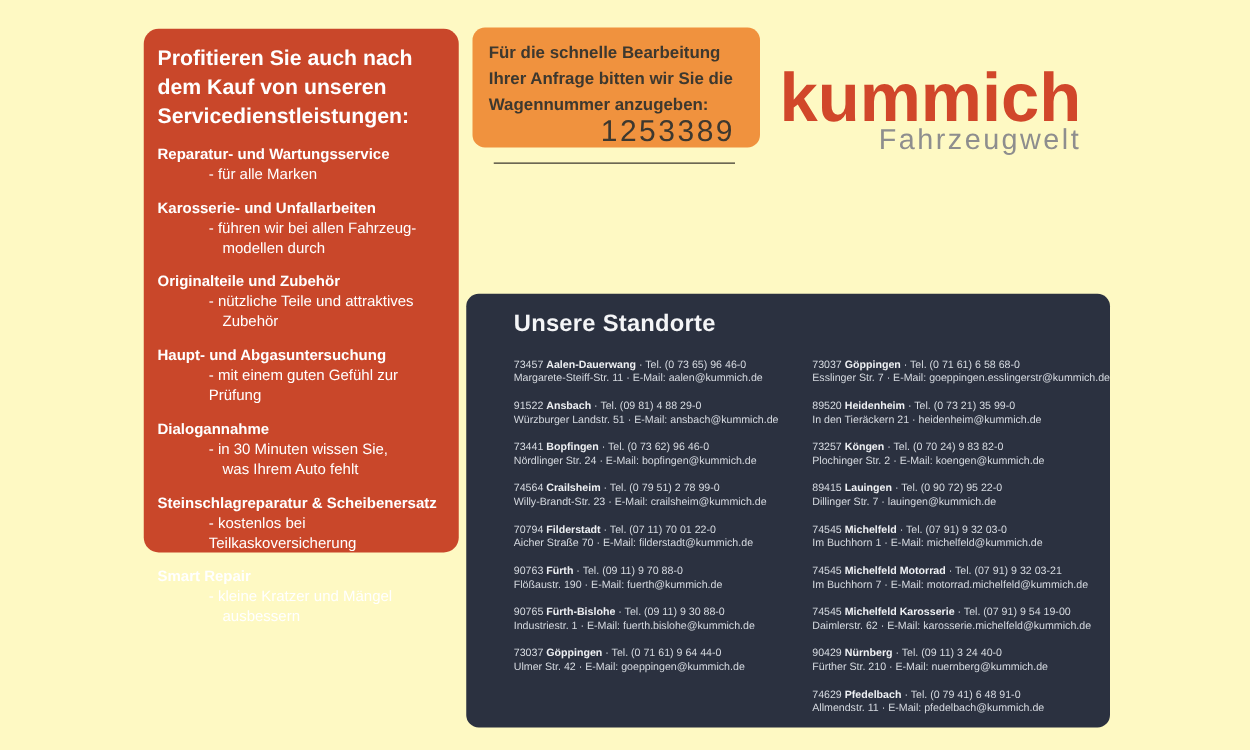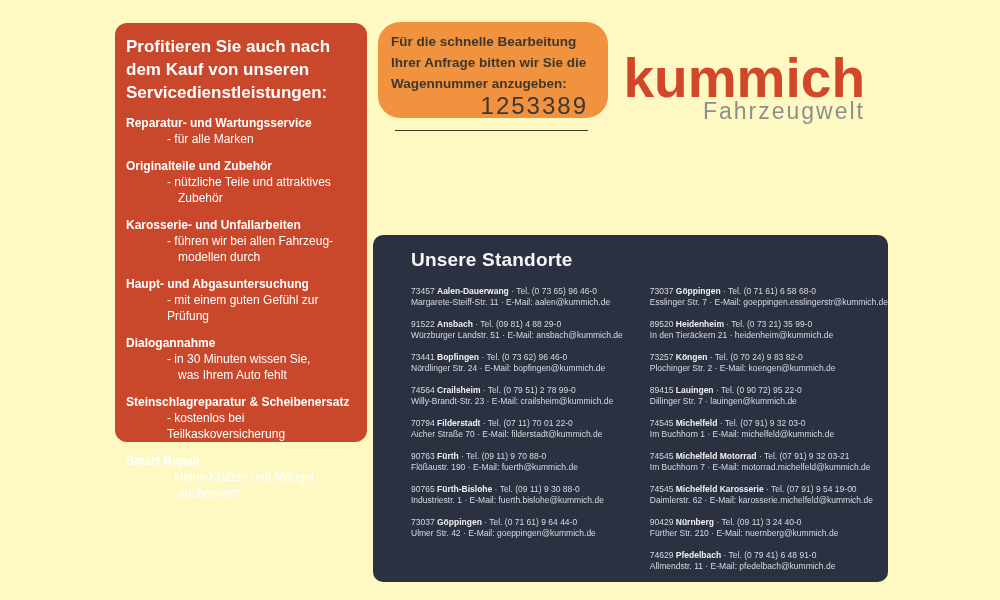--- a/index.html
+++ b/index.html
@@ -11,21 +11,21 @@
             background:#c9472a;border-radius:12px;box-sizing:border-box;
             padding:12px 8px 10px 11px;color:#ffffff;}
   .services h2{margin:0 0 11px 0;font-size:17px;line-height:23px;font-weight:700;color:#ffffff;}
   .service-item{margin-bottom:11px;}
   .service-title{font-size:12px;font-weight:700;line-height:16px;}
   .service-detail{font-size:12px;line-height:16px;padding-left:41px;}
   .service-detail.cont{padding-left:52px;}
 
   
   .note{position:absolute;left:378px;top:22px;width:230px;height:96px;
-        background:#f0923e;border-radius:22px;box-sizing:border-box;
+        background:#f0923e;border-radius:10px;box-sizing:border-box;
         padding:9px 10px 0 13px;color:#3d382f;}
   .note-line{font-size:13.5px;font-weight:700;line-height:21px;white-space:nowrap;}
   .wagennummer{margin:0 10px 0 4px;text-align:right;font-size:24px;font-weight:400;
                letter-spacing:2px;border-bottom:1.5px solid #3d382f;padding-bottom:12px;line-height:24px;}
 
   
   .logo{position:absolute;right:135px;top:52px;text-align:right;}
   .logo .brand{font-size:55px;line-height:52px;font-weight:700;color:#d1472a;letter-spacing:0px;}
   .logo .tagline{font-size:23px;line-height:22px;font-weight:400;color:#8e8e8e;letter-spacing:2px;margin-top:-4px;}
 
@@ -47,28 +47,28 @@
 <div class="canvas">
 
   <section class="services">
     <h2>Profitieren Sie auch nach dem Kauf von unseren Servicedienstleistungen:</h2>
     <div id="service-list">
         <div class="service-item">
           <div class="service-title">Reparatur- und Wartungsservice</div>
           <div class="service-detail">- für alle Marken</div>
         </div>
         <div class="service-item">
+          <div class="service-title">Karosserie- und Unfallarbeiten</div>
+          <div class="service-detail">- führen wir bei allen Fahrzeug-</div>
+          <div class="service-detail cont">modellen durch</div>
+        </div>
+        <div class="service-item">
           <div class="service-title">Originalteile und Zubehör</div>
           <div class="service-detail">- nützliche Teile und attraktives</div>
           <div class="service-detail cont">Zubehör</div>
-        </div>
-        <div class="service-item">
-          <div class="service-title">Karosserie- und Unfallarbeiten</div>
-          <div class="service-detail">- führen wir bei allen Fahrzeug-</div>
-          <div class="service-detail cont">modellen durch</div>
         </div>
         <div class="service-item">
           <div class="service-title">Haupt- und Abgasuntersuchung</div>
           <div class="service-detail">- mit einem guten Gefühl zur Prüfung</div>
         </div>
         <div class="service-item">
           <div class="service-title">Dialogannahme</div>
           <div class="service-detail">- in 30 Minuten wissen Sie,</div>
           <div class="service-detail cont">was Ihrem Auto fehlt</div>
         </div>

